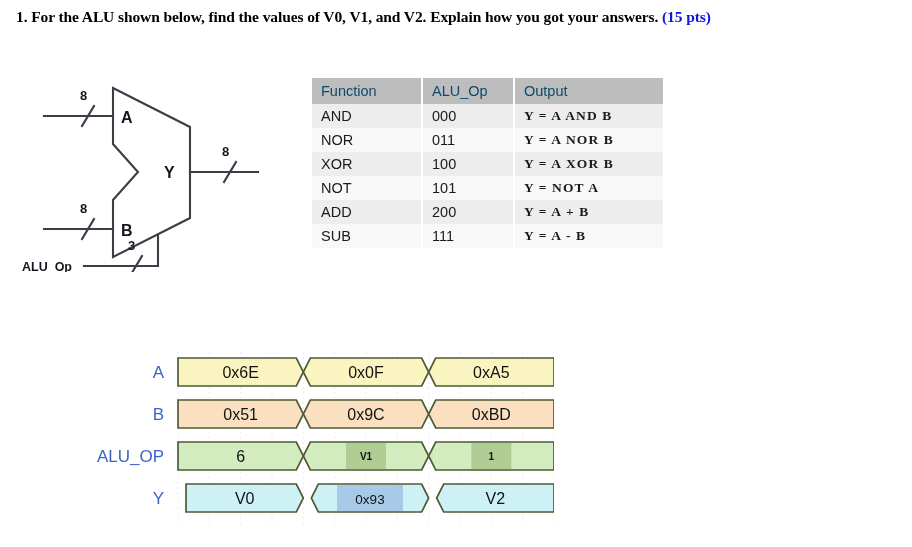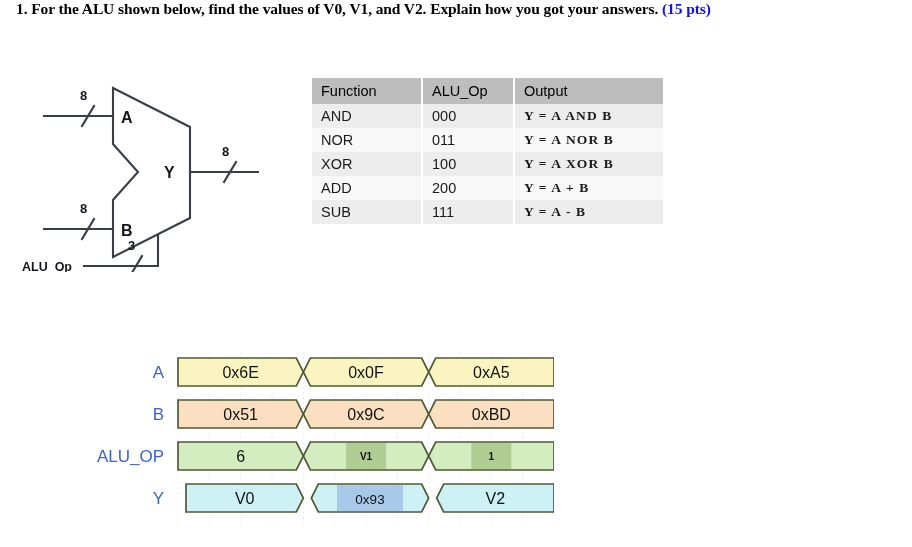--- a/index.html
+++ b/index.html
@@ -13,21 +13,21 @@
     position: relative;
     overflow: hidden;
     font-family: "Liberation Sans", sans-serif;
     color: #111111;
   }
 
   
   #question-heading {
     position: absolute;
     left: 16px;
-    top: 0;
+    top: 8px;
     width: 886px;
     font-family: "Liberation Serif", serif;
     font-weight: bold;
     font-size: 15.5px;
     letter-spacing: -0.1px;
     color: #000000;
     white-space: nowrap;
   }
   #question-heading .pts {
     color: #1414dd;
@@ -52,21 +52,21 @@
     border-collapse: collapse;
     table-layout: fixed;
     font-size: 14.5px;
   }
   #truth-table col.c-fn  { width: 110px; }
   #truth-table col.c-op  { width: 92px; }
   #truth-table col.c-out { width: 149px; }
 
   #truth-table th {
     background: #bdbdbd;
-    color: #000000;
+    color: #0c4a6e;
     font-weight: normal;
     font-size: 14.5px;
     text-align: left;
     padding: 5px 0 5px 9px;
     border-right: 2px solid #ffffff;
     white-space: nowrap;
   }
   #truth-table th:last-child { border-right: none; }
 
   #truth-table td {
@@ -180,20 +180,25 @@
         <td class="fn"><span>NOR</span></td>
         <td class="op"><span>011</span></td>
         <td class="out"><span>Y = A NOR B</span></td>
       </tr>
       <tr>
         <td class="fn"><span>XOR</span></td>
         <td class="op"><span>100</span></td>
         <td class="out"><span>Y = A XOR B</span></td>
       </tr>
       <tr>
+        <td class="fn"><span>NOT</span></td>
+        <td class="op"><span>101</span></td>
+        <td class="out"><span>Y = NOT A</span></td>
+      </tr>
+      <tr>
         <td class="fn"><span>ADD</span></td>
         <td class="op"><span>200</span></td>
         <td class="out"><span>Y = A + B</span></td>
       </tr>
       <tr>
         <td class="fn"><span>SUB</span></td>
         <td class="op"><span>111</span></td>
         <td class="out"><span>Y = A - B</span></td>
       </tr>
     </tbody>

